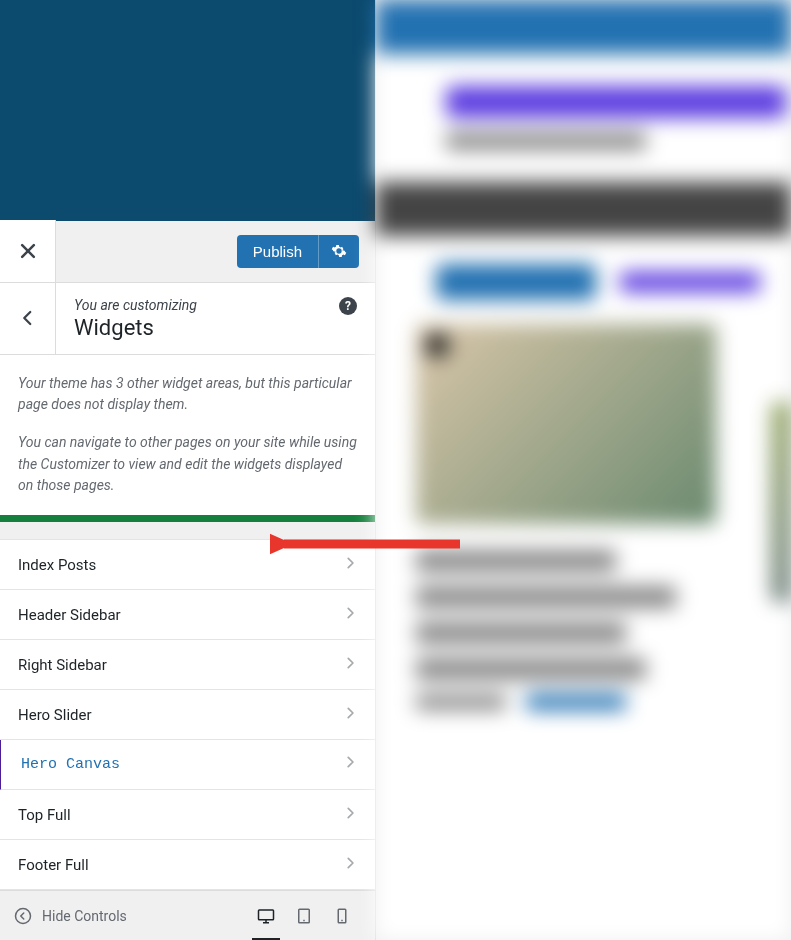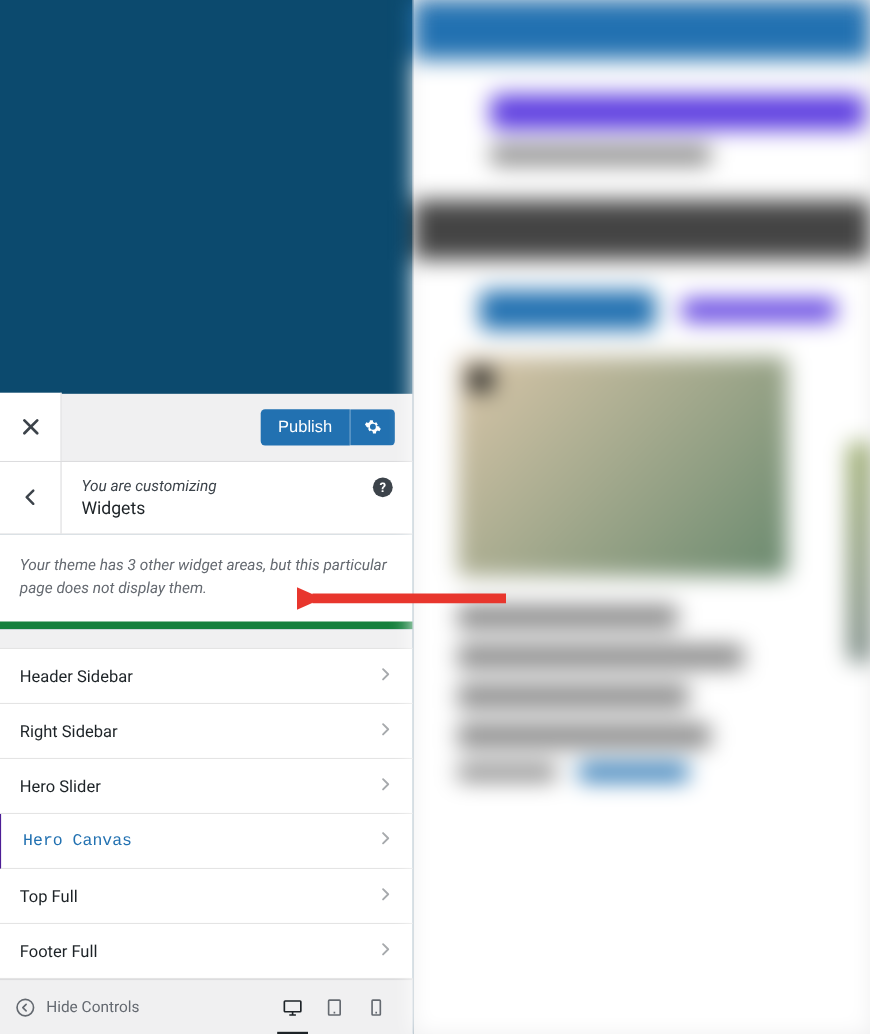--- a/index.html
+++ b/index.html
@@ -87,21 +87,21 @@
     flex: 1;
     padding: 14px 18px 14px 18px;
     position: relative;
   }
   .customizing-label {
     font-size: 14px;
     color: #3c434a;
     font-style: italic;
   }
   .section-title {
-    font-size: 16px;
+    font-size: 22px;
     font-weight: 400;
     color: #1d2327;
     margin-top: 2px;
   }
   .help-icon {
     position: absolute;
     right: 18px;
     top: 14px;
     width: 18px;
     height: 18px;
@@ -305,25 +305,32 @@
     </div>
     <div class="section-title-block">
       <div class="customizing-label">You are customizing</div>
       <div class="section-title">Widgets</div>
       <div class="help-icon">?</div>
     </div>
   </div>
 
   <div class="description">
     <p>Your theme has 3 other widget areas, but this particular page does not display them.</p>
+    <p>You can navigate to other pages on your site while using the Customizer to view and edit the widgets displayed on those pages.</p>
   </div>
 
   <div class="spacer-band"></div>
 
   <div class="widget-list" id="widget-list">
+      <div class="widget-item">
+        <span>Index Posts</span>
+        <span class="chev"><svg width="14" height="14" viewBox="0 0 24 24" fill="none" stroke="currentColor" stroke-width="3" stroke-linecap="round" stroke-linejoin="round">
+            <polyline points="9 4 17 12 9 20"></polyline>
+          </svg></span>
+      </div>
       <div class="widget-item">
         <span>Header Sidebar</span>
         <span class="chev"><svg width="14" height="14" viewBox="0 0 24 24" fill="none" stroke="currentColor" stroke-width="3" stroke-linecap="round" stroke-linejoin="round">
             <polyline points="9 4 17 12 9 20"></polyline>
           </svg></span>
       </div>
       <div class="widget-item">
         <span>Right Sidebar</span>
         <span class="chev"><svg width="14" height="14" viewBox="0 0 24 24" fill="none" stroke="currentColor" stroke-width="3" stroke-linecap="round" stroke-linejoin="round">
             <polyline points="9 4 17 12 9 20"></polyline>

